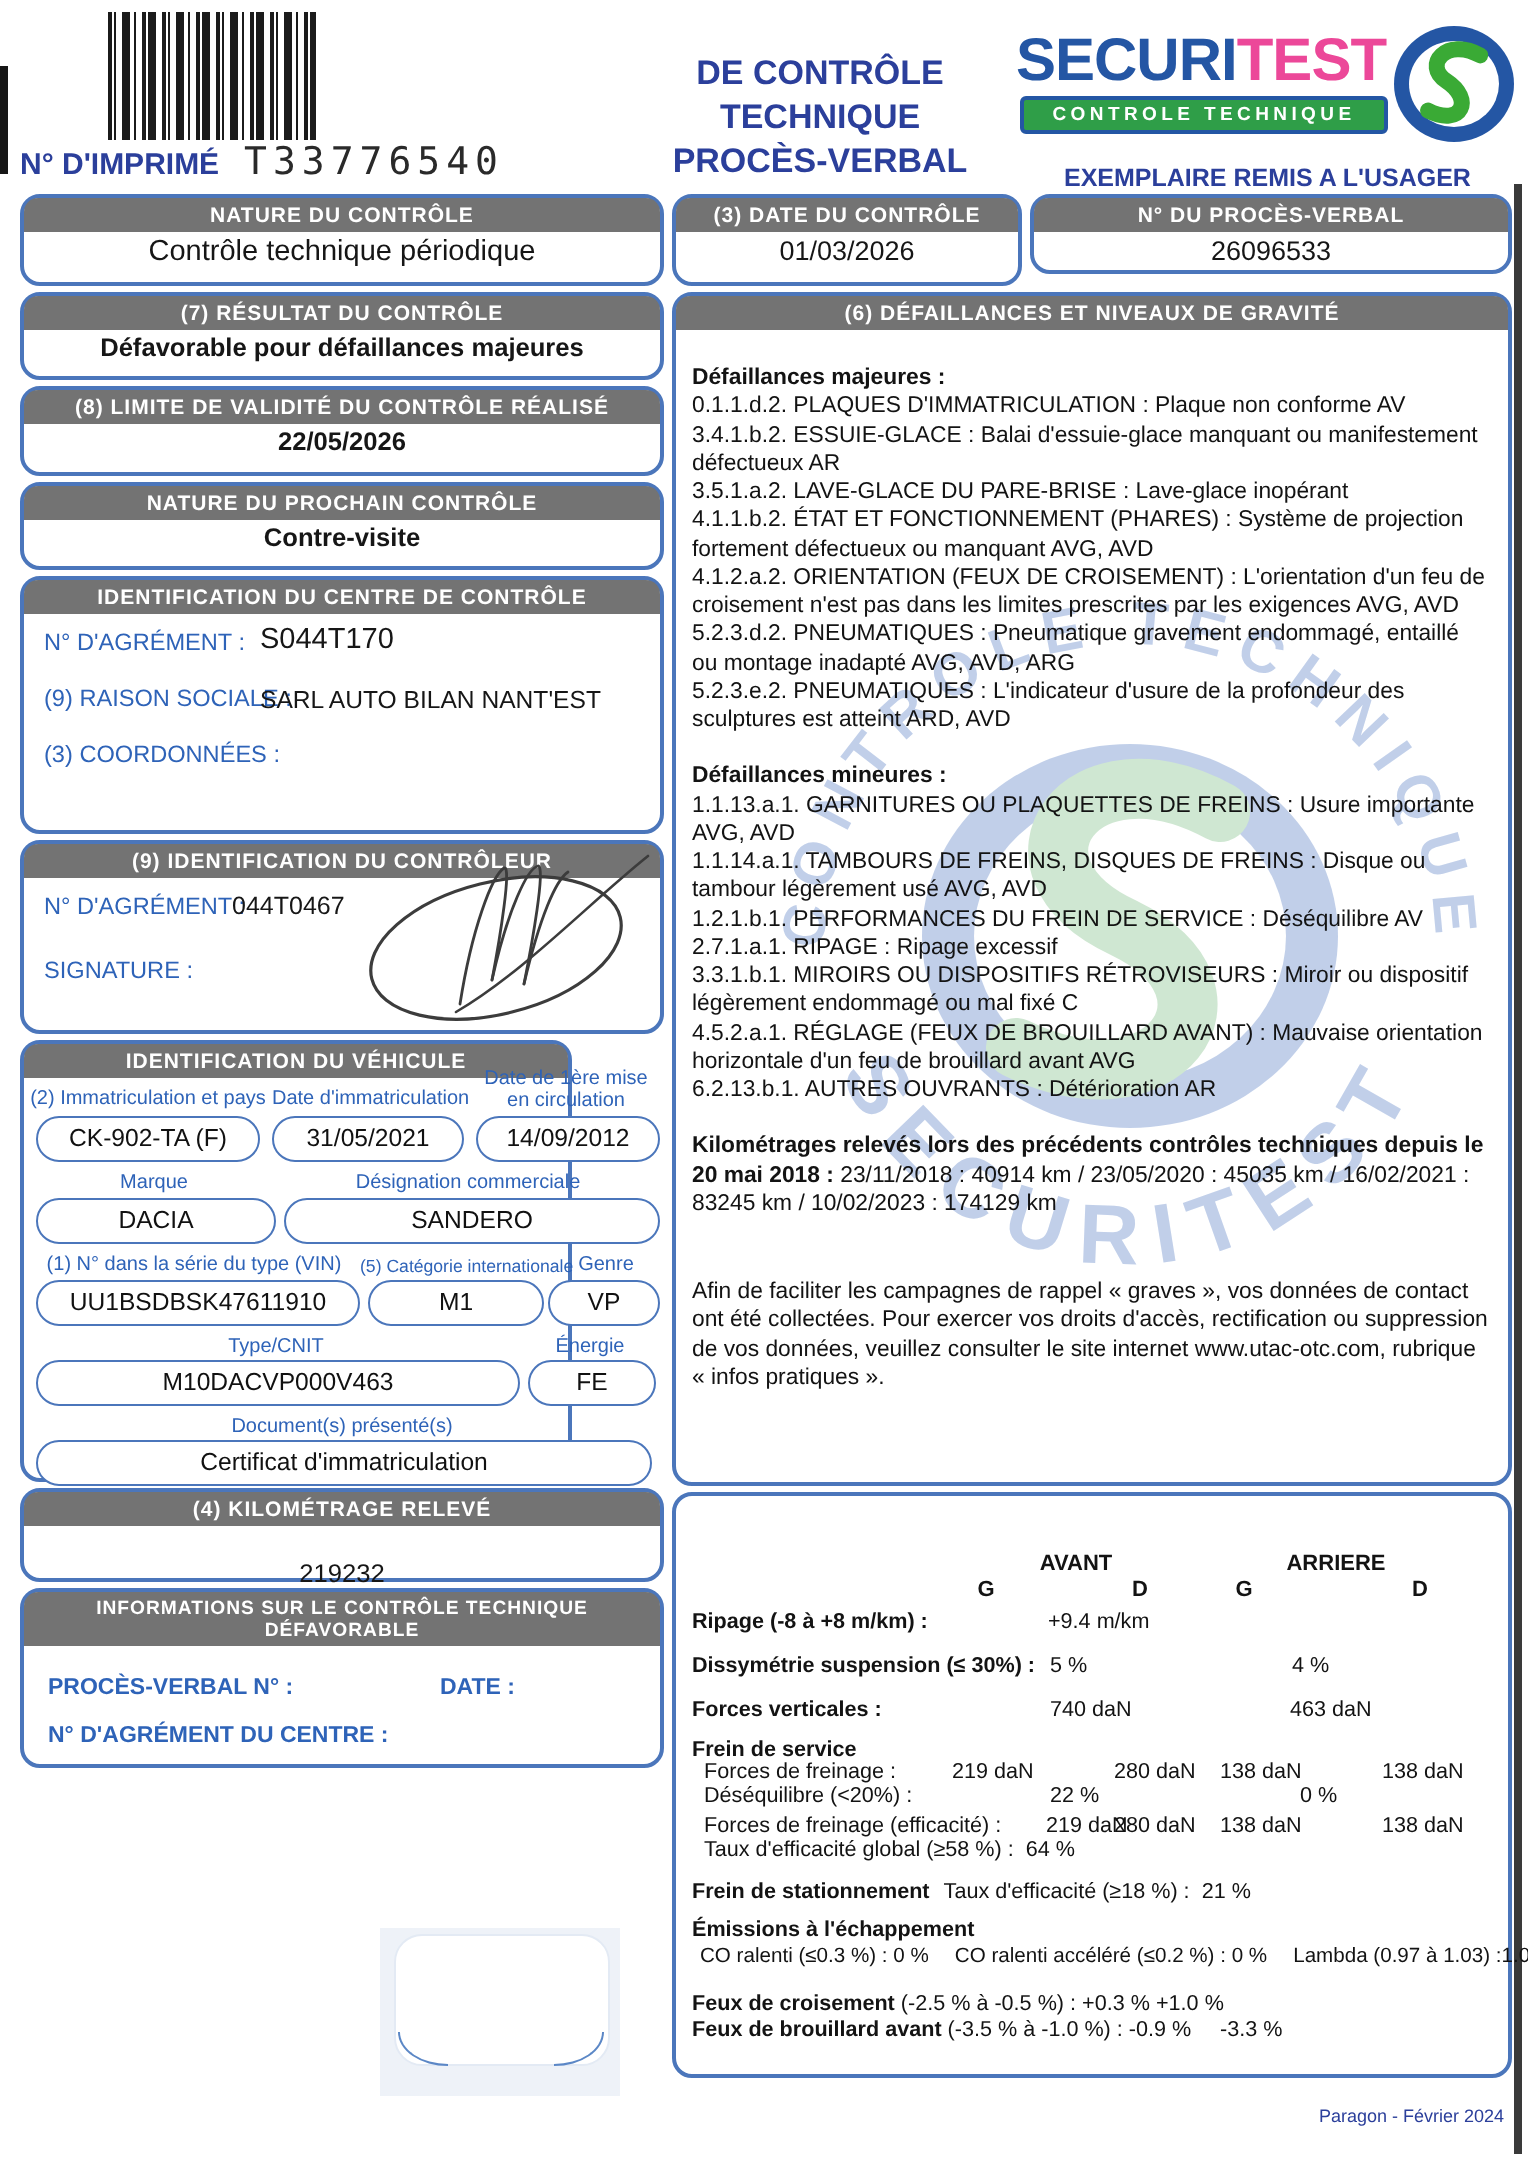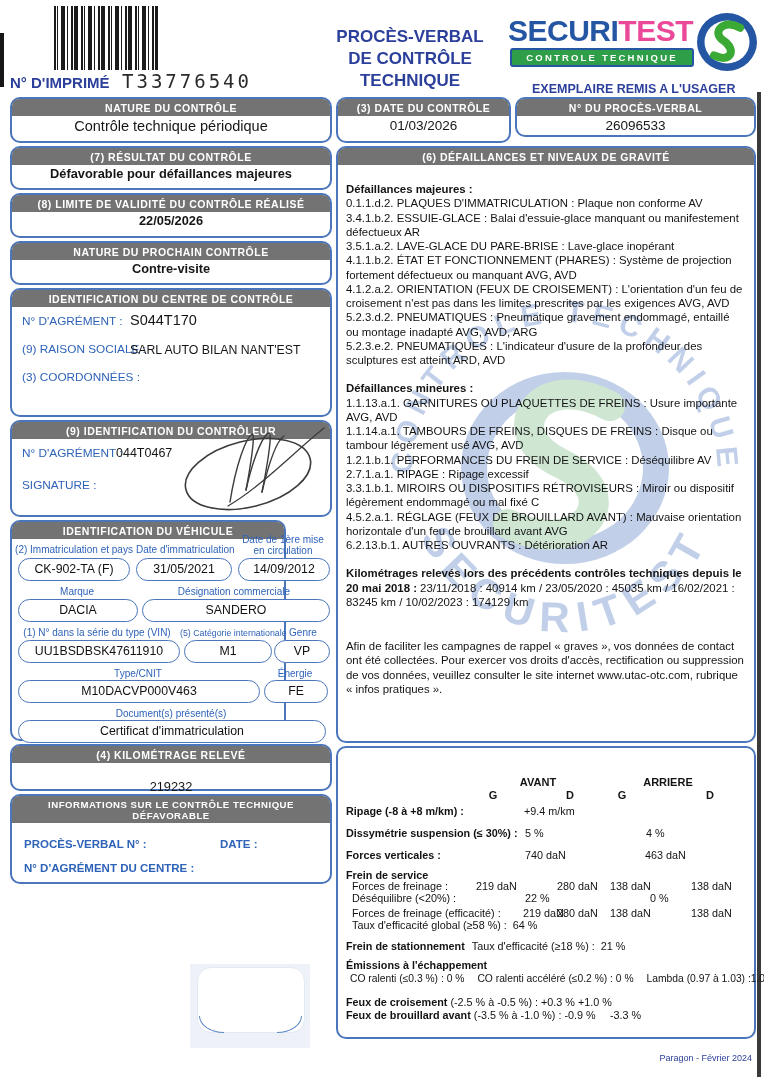--- a/index.html
+++ b/index.html
@@ -32,22 +32,22 @@
   <div style="position:absolute;left:0;top:33px;width:4px;height:54px;background:#161616;"></div>
   <div style="position:absolute;left:757px;top:92px;width:4px;height:985px;background:#3a3a3a;"></div>
 
   <div class="barcode"></div>
   <div style="position:absolute;left:10px;top:70px;white-space:nowrap;">
     <span style="color:#2b3f9b;font-weight:bold;font-size:15px;">N° D'IMPRIMÉ</span>
     <span style="font-family:'DejaVu Sans Mono',monospace;font-size:19px;letter-spacing:3px;color:#2a2a2a;margin-left:8px;">T33776540</span>
   </div>
 
   <div style="position:absolute;left:300px;top:26px;width:220px;text-align:center;color:#2b3f9b;font-weight:bold;font-size:17px;line-height:1.3;">
+    <div>DE CONTRÔLE TECHNIQUE</div>
     <div>PROCÈS-VERBAL</div>
-    <div>DE CONTRÔLE TECHNIQUE</div>
   </div>
 
   <div style="position:absolute;left:508px;top:14px;width:248px;height:66px;">
     <div style="position:absolute;left:0;top:0;font-weight:bold;font-size:30px;letter-spacing:-.5px;white-space:nowrap;">
       <span style="color:#2456a4;">SECURI</span><span style="color:#ec4899;">TEST</span>
     </div>
     <div style="position:absolute;left:2px;top:34px;width:180px;height:15px;background:#2f9e48;border:2px solid #2456a4;border-radius:3px;
                 color:#fff;font-weight:bold;font-size:9.5px;letter-spacing:2.2px;text-align:center;line-height:15px;">
       <span>CONTROLE TECHNIQUE</span>
     </div>

